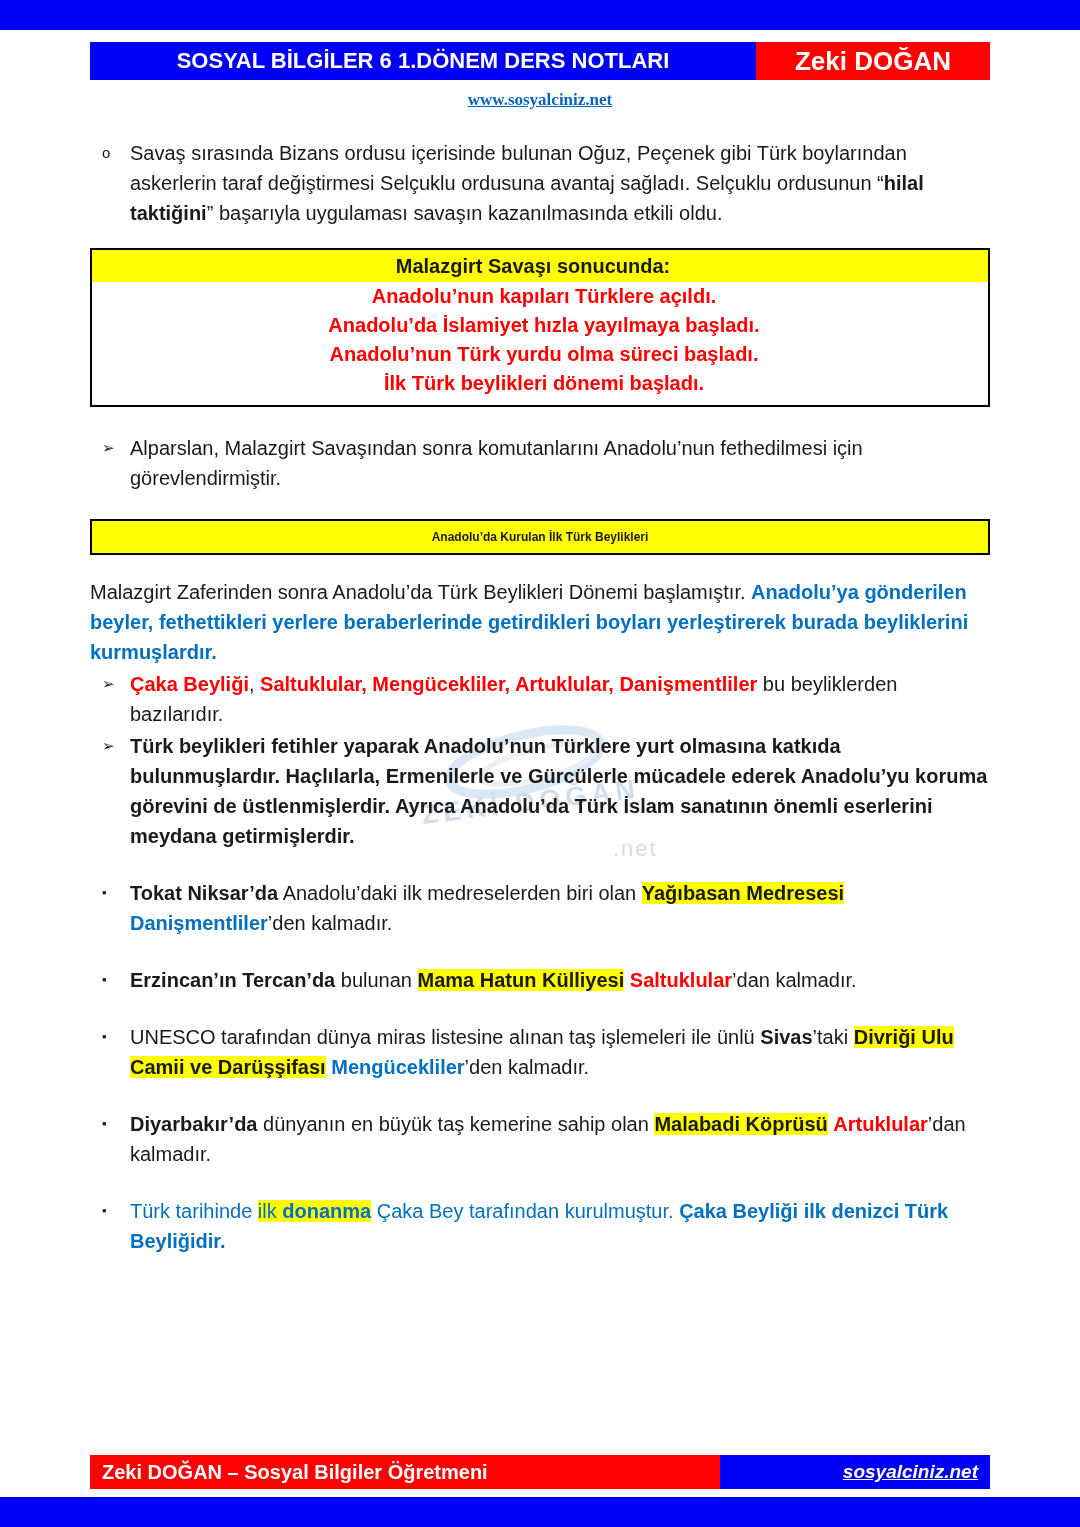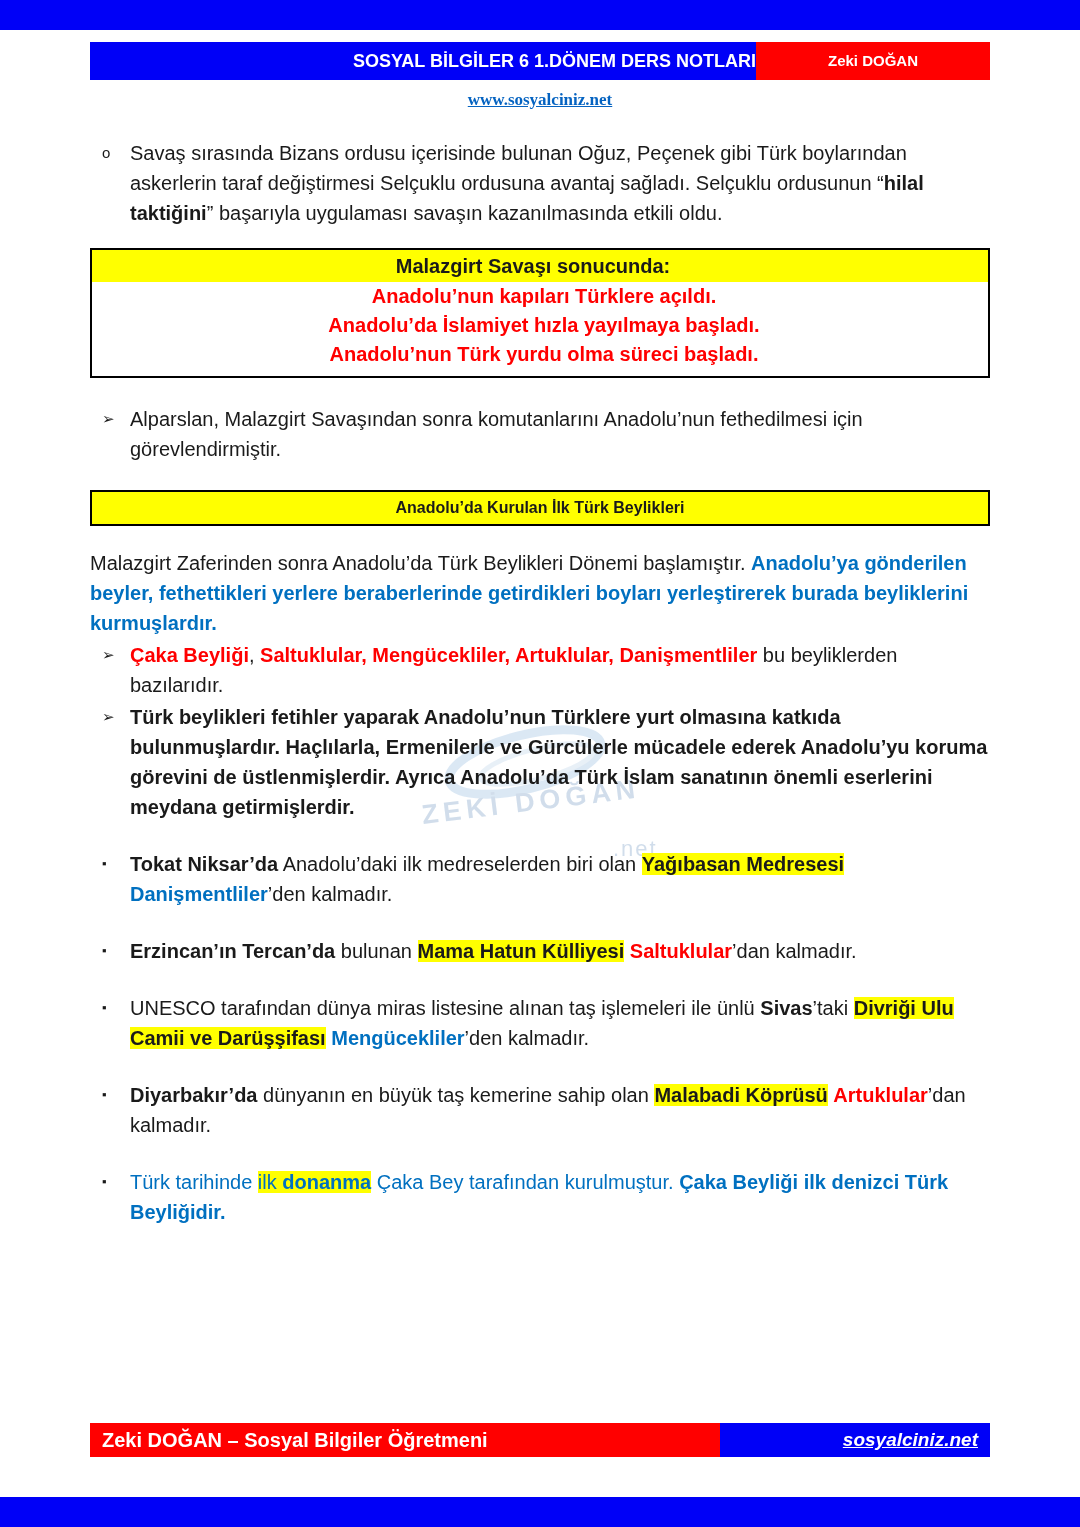--- a/index.html
+++ b/index.html
@@ -22,55 +22,55 @@
   }
   .strip{position:absolute;left:0;width:1080px;height:30px;background:var(--bar-blue);}
   .strip.top{top:0;}
   .strip.bottom{bottom:0;}
 
   .watermark{position:absolute;left:415px;top:722px;z-index:0;}
 
   .content{position:relative;z-index:1;padding:42px 90px 0 90px;}
 
   .header-bar{display:flex;height:38px;}
-  .header-title{width:666px;background:var(--bar-blue);color:#fff;font-weight:700;font-size:18px;line-height:38px;text-align:right;}
-  .header-author{flex:1;background:var(--red);color:#fff;font-weight:700;font-size:15px;line-height:38px;text-align:center;}
+  .header-title{width:666px;background:var(--bar-blue);color:#fff;font-weight:700;font-size:22px;line-height:38px;text-align:center;}
+  .header-author{flex:1;background:var(--red);color:#fff;font-weight:700;font-size:26px;line-height:38px;text-align:center;}
 
   .site-link-row{margin-top:7px;text-align:center;line-height:22px;font-family:Liberation Serif, serif;}
   .site-link{color:var(--link-blue);font-weight:700;font-size:17px;text-decoration:underline;cursor:pointer;}
 
   .bullet{display:flex;}
   .marker{flex:0 0 40px;padding-left:12px;color:var(--ink);}
   .marker.circle{font-size:15px;}
   .marker.arrow{font-size:15px;}
   .marker.square{font-size:13px;}
   .btext{flex:1;}
 
   .bullet.intro{margin-top:27px;}
 
   .result-box{margin-top:20px;border:2px solid #000;padding-bottom:7px;background:#fff;}
   .result-title{background:var(--yellow);font-weight:700;text-align:center;line-height:29px;padding:2px 14px 1px 0;}
   .result-item{color:var(--red);font-weight:700;text-align:center;line-height:29px;padding-left:8px;}
 
   .bullet.alparslan{margin-top:26px;}
 
-  .section-bar{margin-top:26px;border:2px solid #000;background:var(--yellow);font-weight:700;text-align:center;font-size:16px;height:36px;line-height:32px;}
+  .section-bar{margin-top:26px;border:2px solid #000;background:var(--yellow);font-weight:700;text-align:center;font-size:12px;height:36px;line-height:32px;}
 
   .paragraph{margin-top:22px;}
 
   .bullet.names{margin-top:2px;}
   .bullet.roles{margin-top:2px;}
   .bullet.monument{margin-top:27px;}
 
   .seg-b{font-weight:700;}
   .seg-red{color:var(--red);}
   .seg-blue{color:var(--text-blue);}
   .seg-hl{background:var(--yellow);}
 
-  .footer-bar{position:absolute;left:90px;top:1423px;width:900px;height:34px;display:flex;z-index:2;}
+  .footer-bar{position:absolute;left:90px;top:1455px;width:900px;height:34px;display:flex;z-index:2;}
   .footer-left{width:630px;background:var(--red);color:#fff;font-weight:700;font-size:20px;line-height:34px;padding-left:12px;}
   .footer-right{flex:1;background:var(--bar-blue);color:#fff;font-weight:700;font-size:19px;line-height:34px;text-align:right;padding-right:12px;text-decoration:underline;cursor:pointer;font-style:italic;}
 </style>
 </head>
 <body>
 
 <div class="page">
   <div class="strip top"></div>
 
   <svg class="watermark" width="310" height="150" viewBox="0 0 310 150">
@@ -96,20 +96,21 @@
     <div class="bullet intro">
       <span class="marker circle">o</span>
       <div class="btext"><span>Savaş sırasında Bizans ordusu içerisinde bulunan Oğuz, Peçenek gibi Türk boylarından askerlerin taraf değiştirmesi Selçuklu ordusuna avantaj sağladı. Selçuklu ordusunun “</span><span class="seg-b">hilal taktiğini</span><span>” başarıyla uygulaması savaşın kazanılmasında etkili oldu.</span></div>
     </div>
 
     <div class="result-box">
       <div class="result-title">Malazgirt Savaşı sonucunda:</div>
       <div class="result-item">Anadolu’nun kapıları Türklere açıldı.</div>
       <div class="result-item">Anadolu’da İslamiyet hızla yayılmaya başladı.</div>
       <div class="result-item">Anadolu’nun Türk yurdu olma süreci başladı.</div>
+      <div class="result-item">İlk Türk beylikleri dönemi başladı.</div>
     </div>
 
     <div class="bullet alparslan">
       <span class="marker arrow">➢</span>
       <div class="btext"><span>Alparslan, Malazgirt Savaşından sonra komutanlarını Anadolu’nun fethedilmesi için görevlendirmiştir.</span></div>
     </div>
 
     <div class="section-bar">Anadolu’da Kurulan İlk Türk Beylikleri</div>
 
     <div class="paragraph"><span>Malazgirt Zaferinden sonra Anadolu’da Türk Beylikleri Dönemi başlamıştır. </span><span class="seg-b seg-blue">Anadolu’ya gönderilen beyler, fethettikleri yerlere beraberlerinde getirdikleri boyları yerleştirerek burada beyliklerini kurmuşlardır.</span></div>

